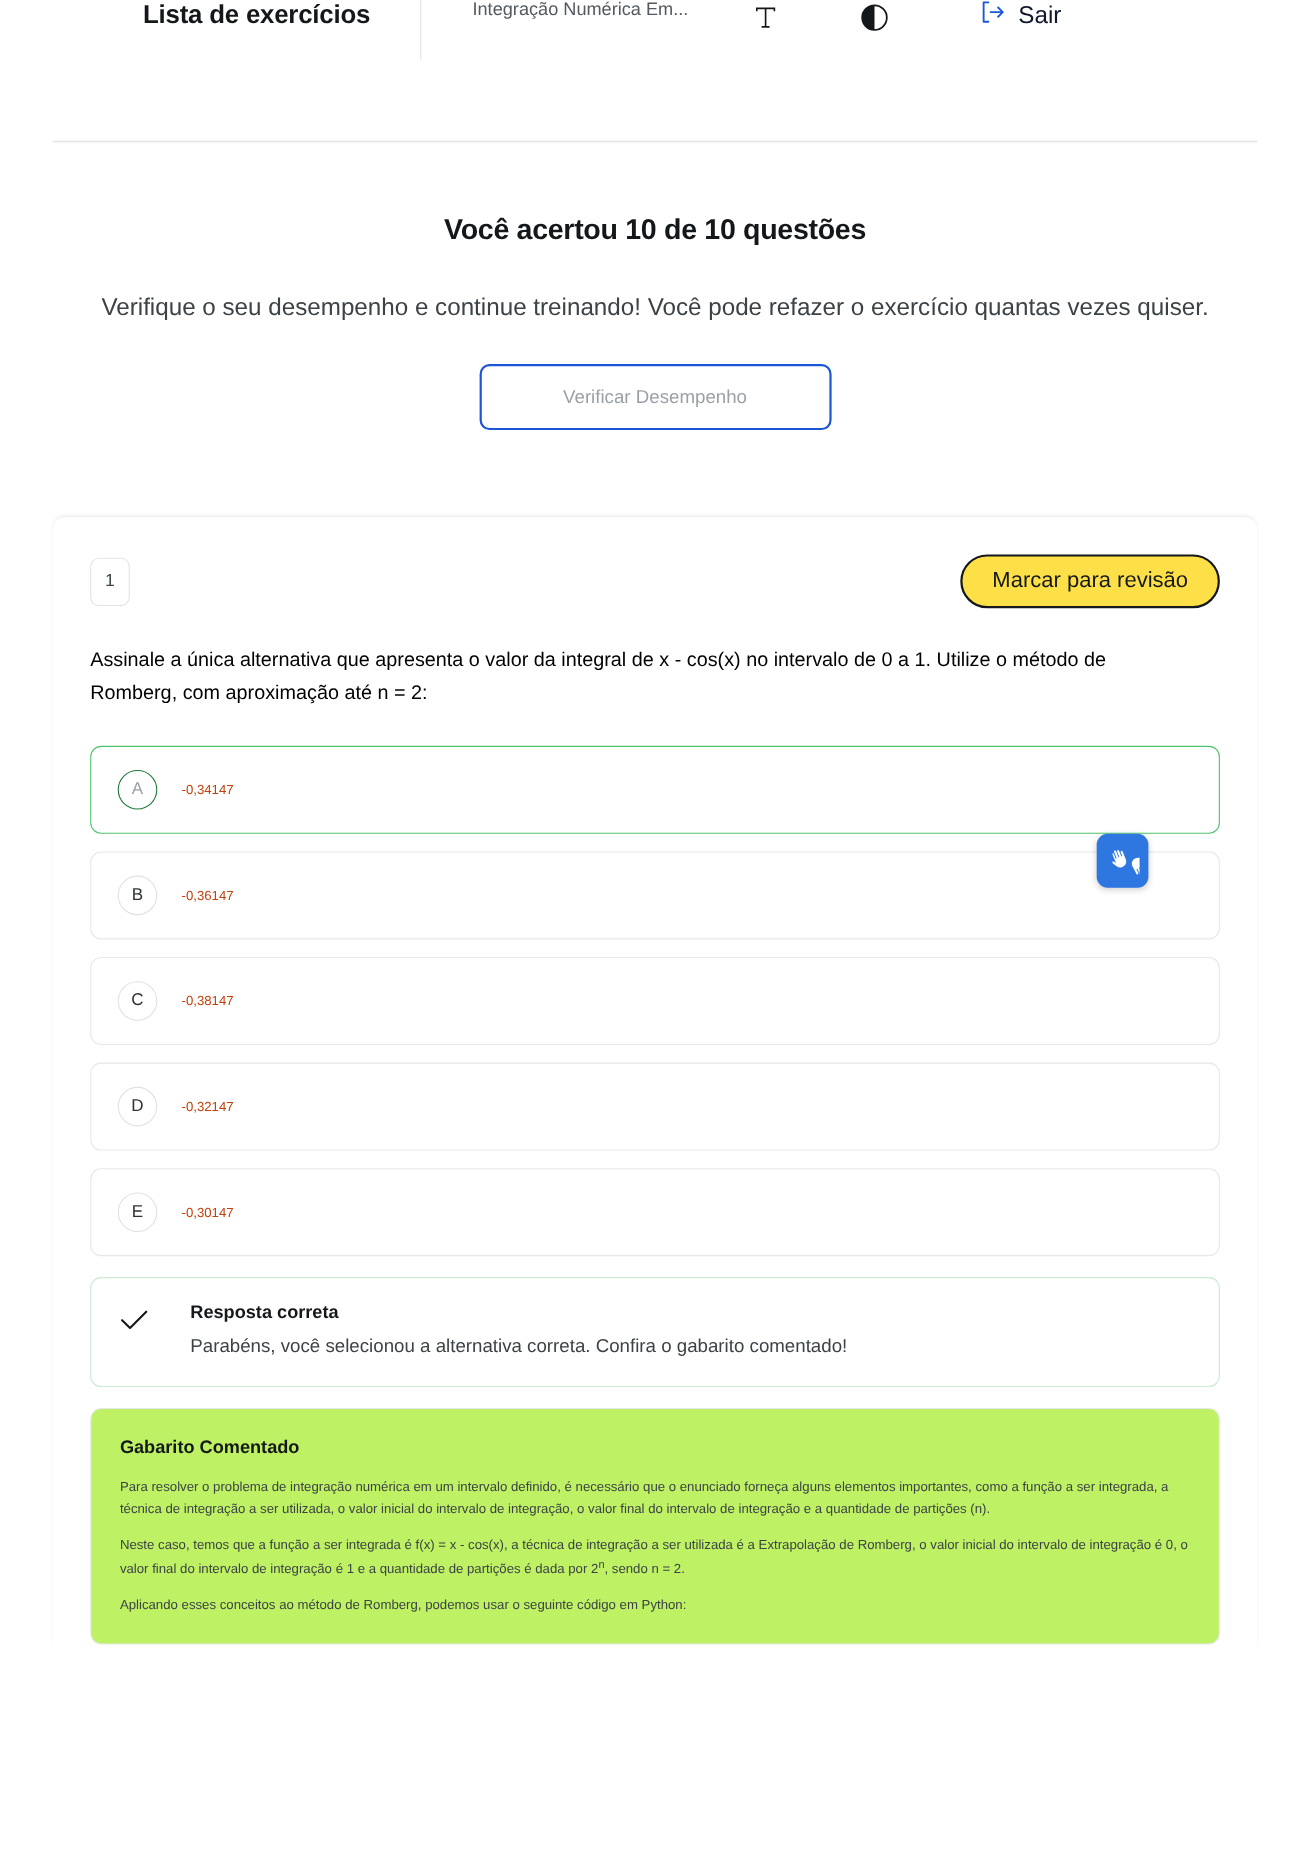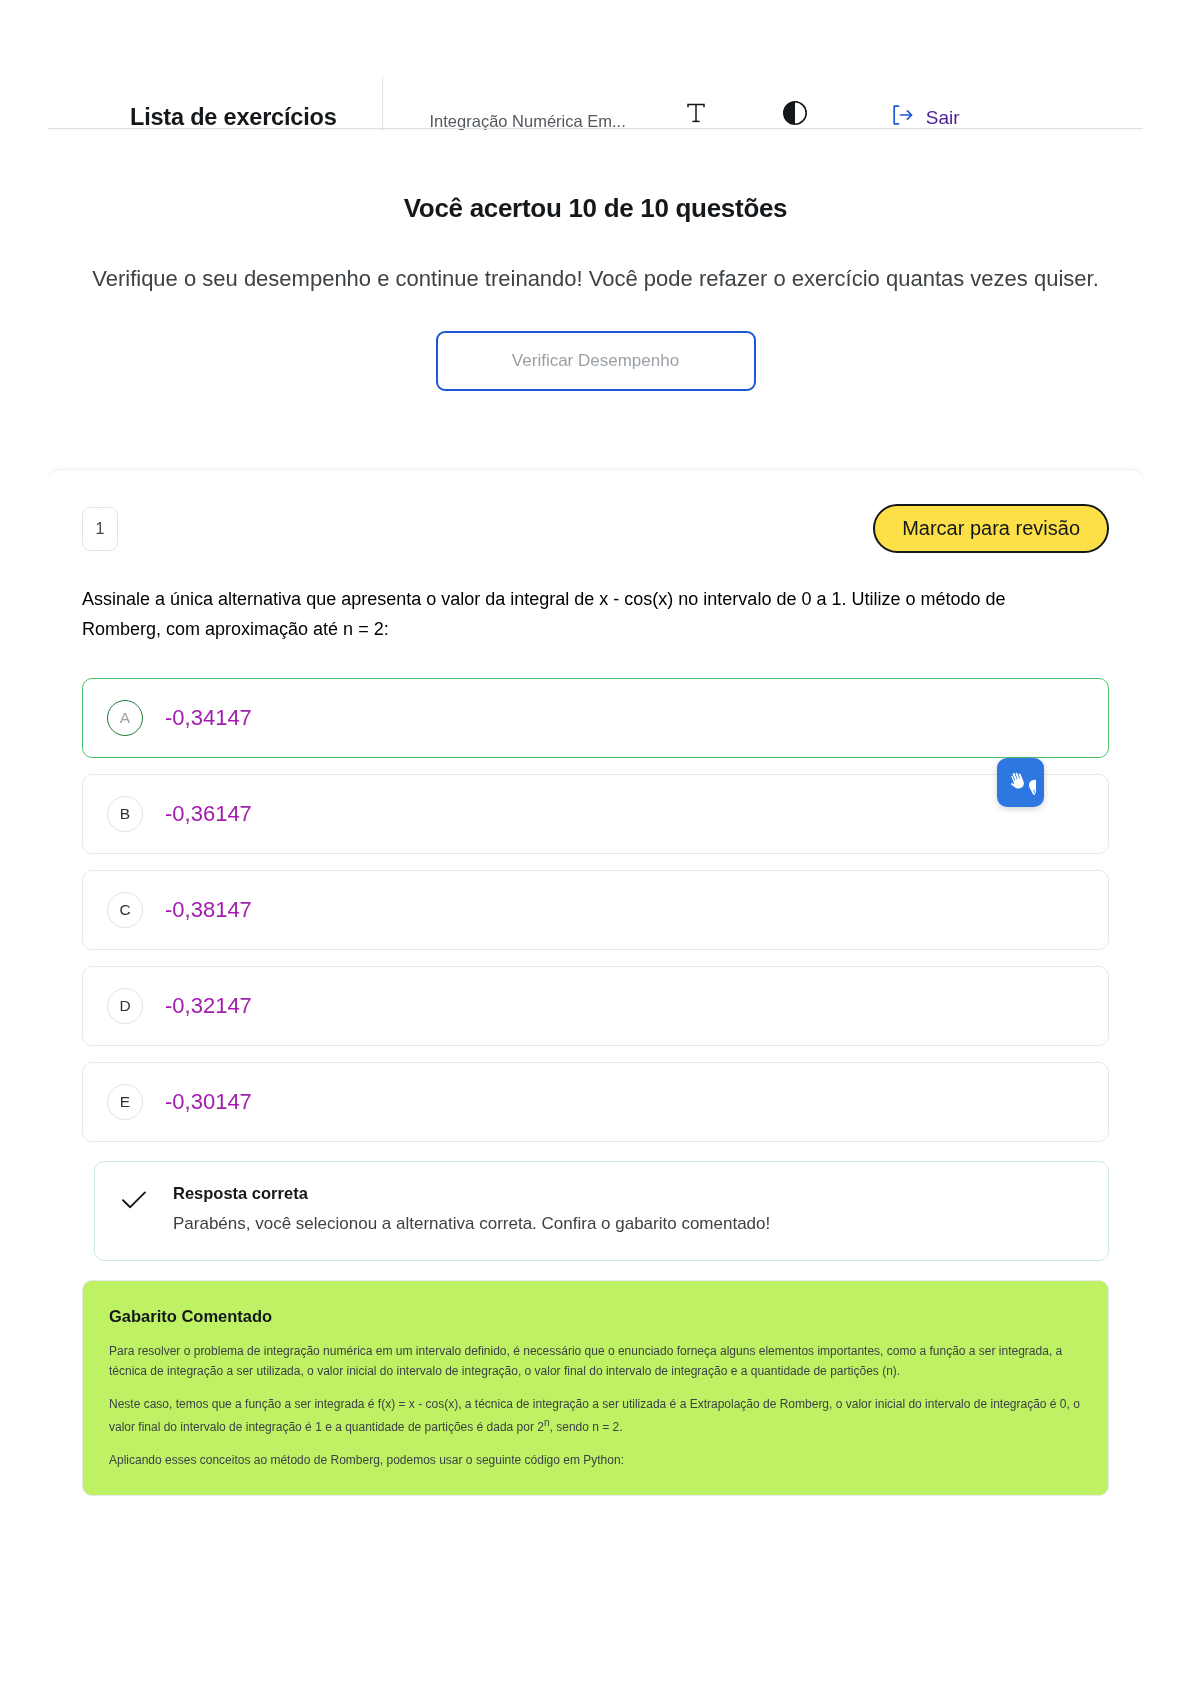--- a/index.html
+++ b/index.html
@@ -22,21 +22,21 @@
   .topbar {
     height: 131px;
     background: #ffffff;
     display: flex;
     align-items: center;
     padding: 0 48px 0 0;
     position: relative;
   }
   .topbar-inner {
     display: flex;
-    align-items: flex-end;
+    align-items: flex-start;
     height: 100%;
     padding-left: 130px;
     gap: 17px;
   }
   .brand-title {
     font-size: 23.5px;
     font-weight: 700;
     letter-spacing: -0.2px;
     color: #15181b;
     white-space: nowrap;
@@ -65,22 +65,22 @@
     justify-content: center;
     width: 34px;
     height: 34px;
   }
   .icon-btn.text-size { margin-right: 48px; }
   .icon-btn.contrast  { margin-right: 62px; }
   .logout {
     display: flex;
     align-items: center;
     gap: 11px;
-    color: #4c1d95;
-    font-size: 19px;
+    color: #0f172a;
+    font-size: 22px;
     text-decoration: none;
     cursor: pointer;
     white-space: nowrap;
   }
   .topbar-shadow {
     position: absolute;
     left: 48px;
     right: 48px;
     bottom: 0;
     height: 3px;
@@ -199,35 +199,34 @@
     justify-content: center;
     font-size: 15.5px;
     color: #2f3337;
     background: #fff;
   }
   .option.correct .opt-letter {
     border: 1.5px solid #1f7a39;
     color: #9aa0a6;
   }
   .opt-text {
-    font-size: 22px;
-    color: #a21caf;
+    font-size: 12px;
+    color: #c2410c;
   }
 
   
   .feedback {
     margin-top: 19px;
     border: 1px solid #cdebd5;
     border-radius: 10px;
     padding: 22px 26px 24px 26px;
     display: flex;
-    gap: 26px;
+    gap: 38px;
     align-items: flex-start;
     background: #ffffff;
-    margin-left: 12px;
   }
   .check-mark {
     flex: 0 0 auto;
     margin-top: 6px;
   }
   .fb-title {
     font-size: 16.5px;
     font-weight: 700;
     color: #15181b;
     margin: 0 0 9px 0;

